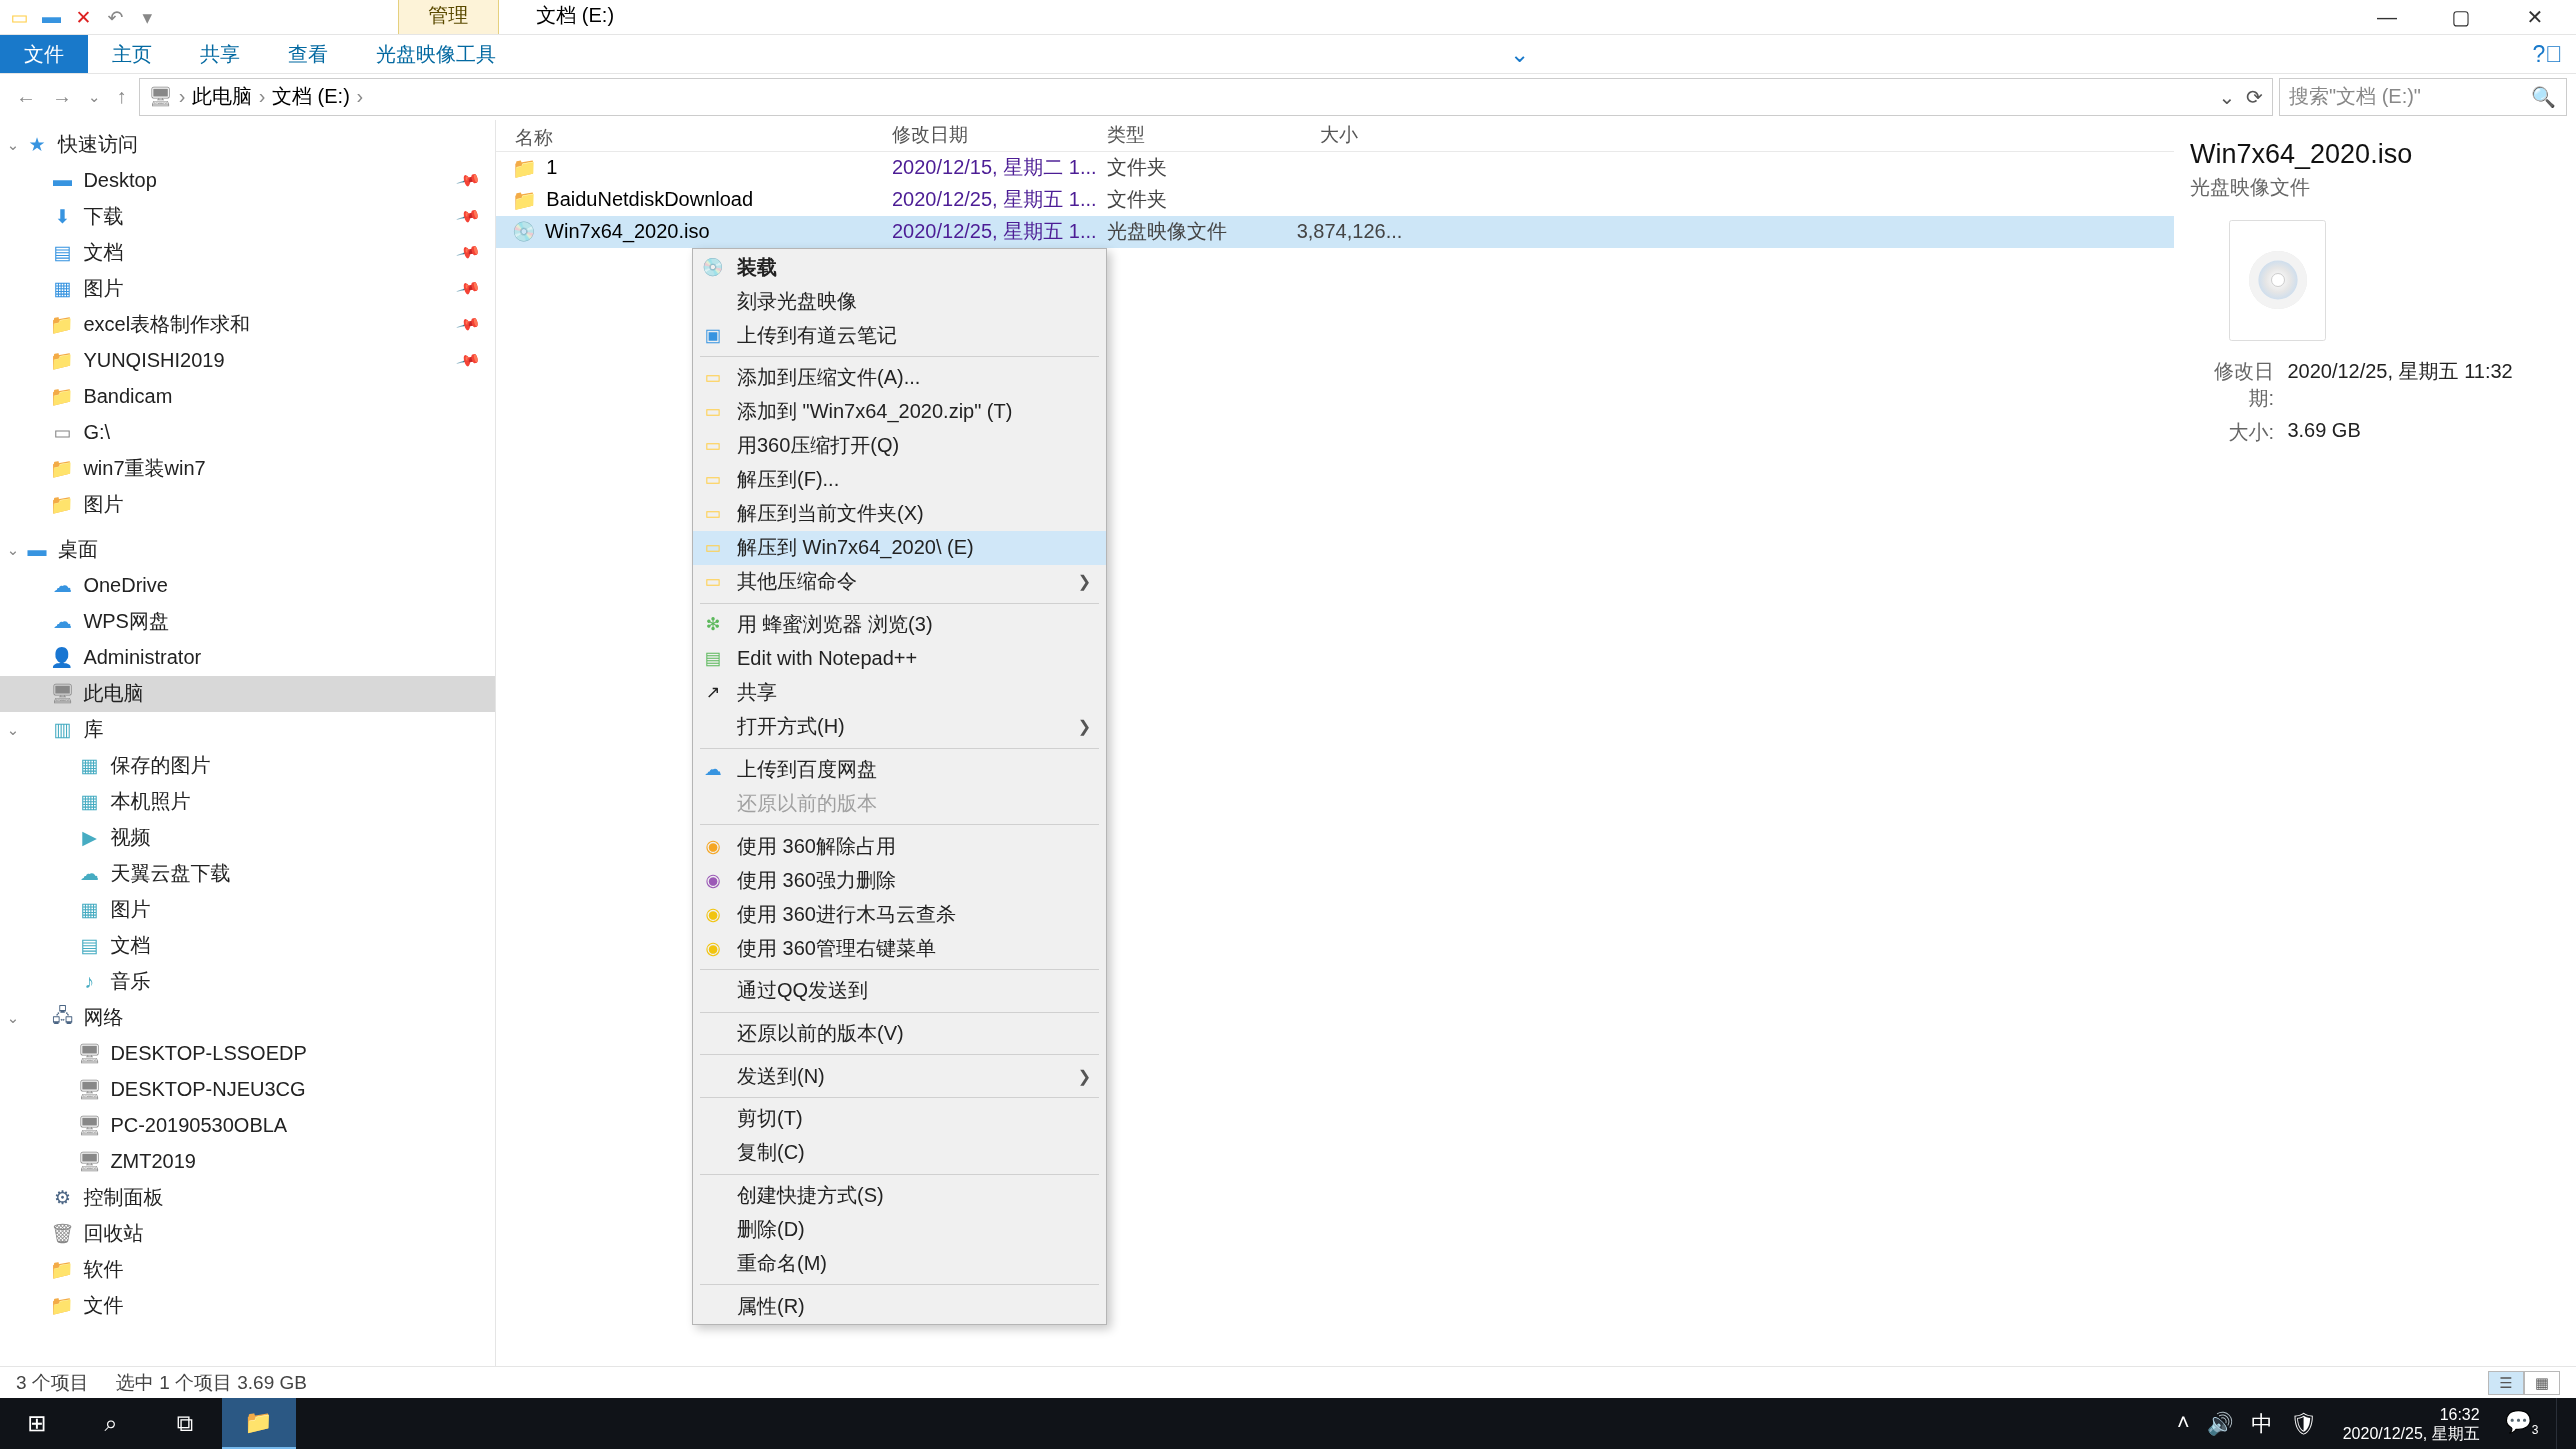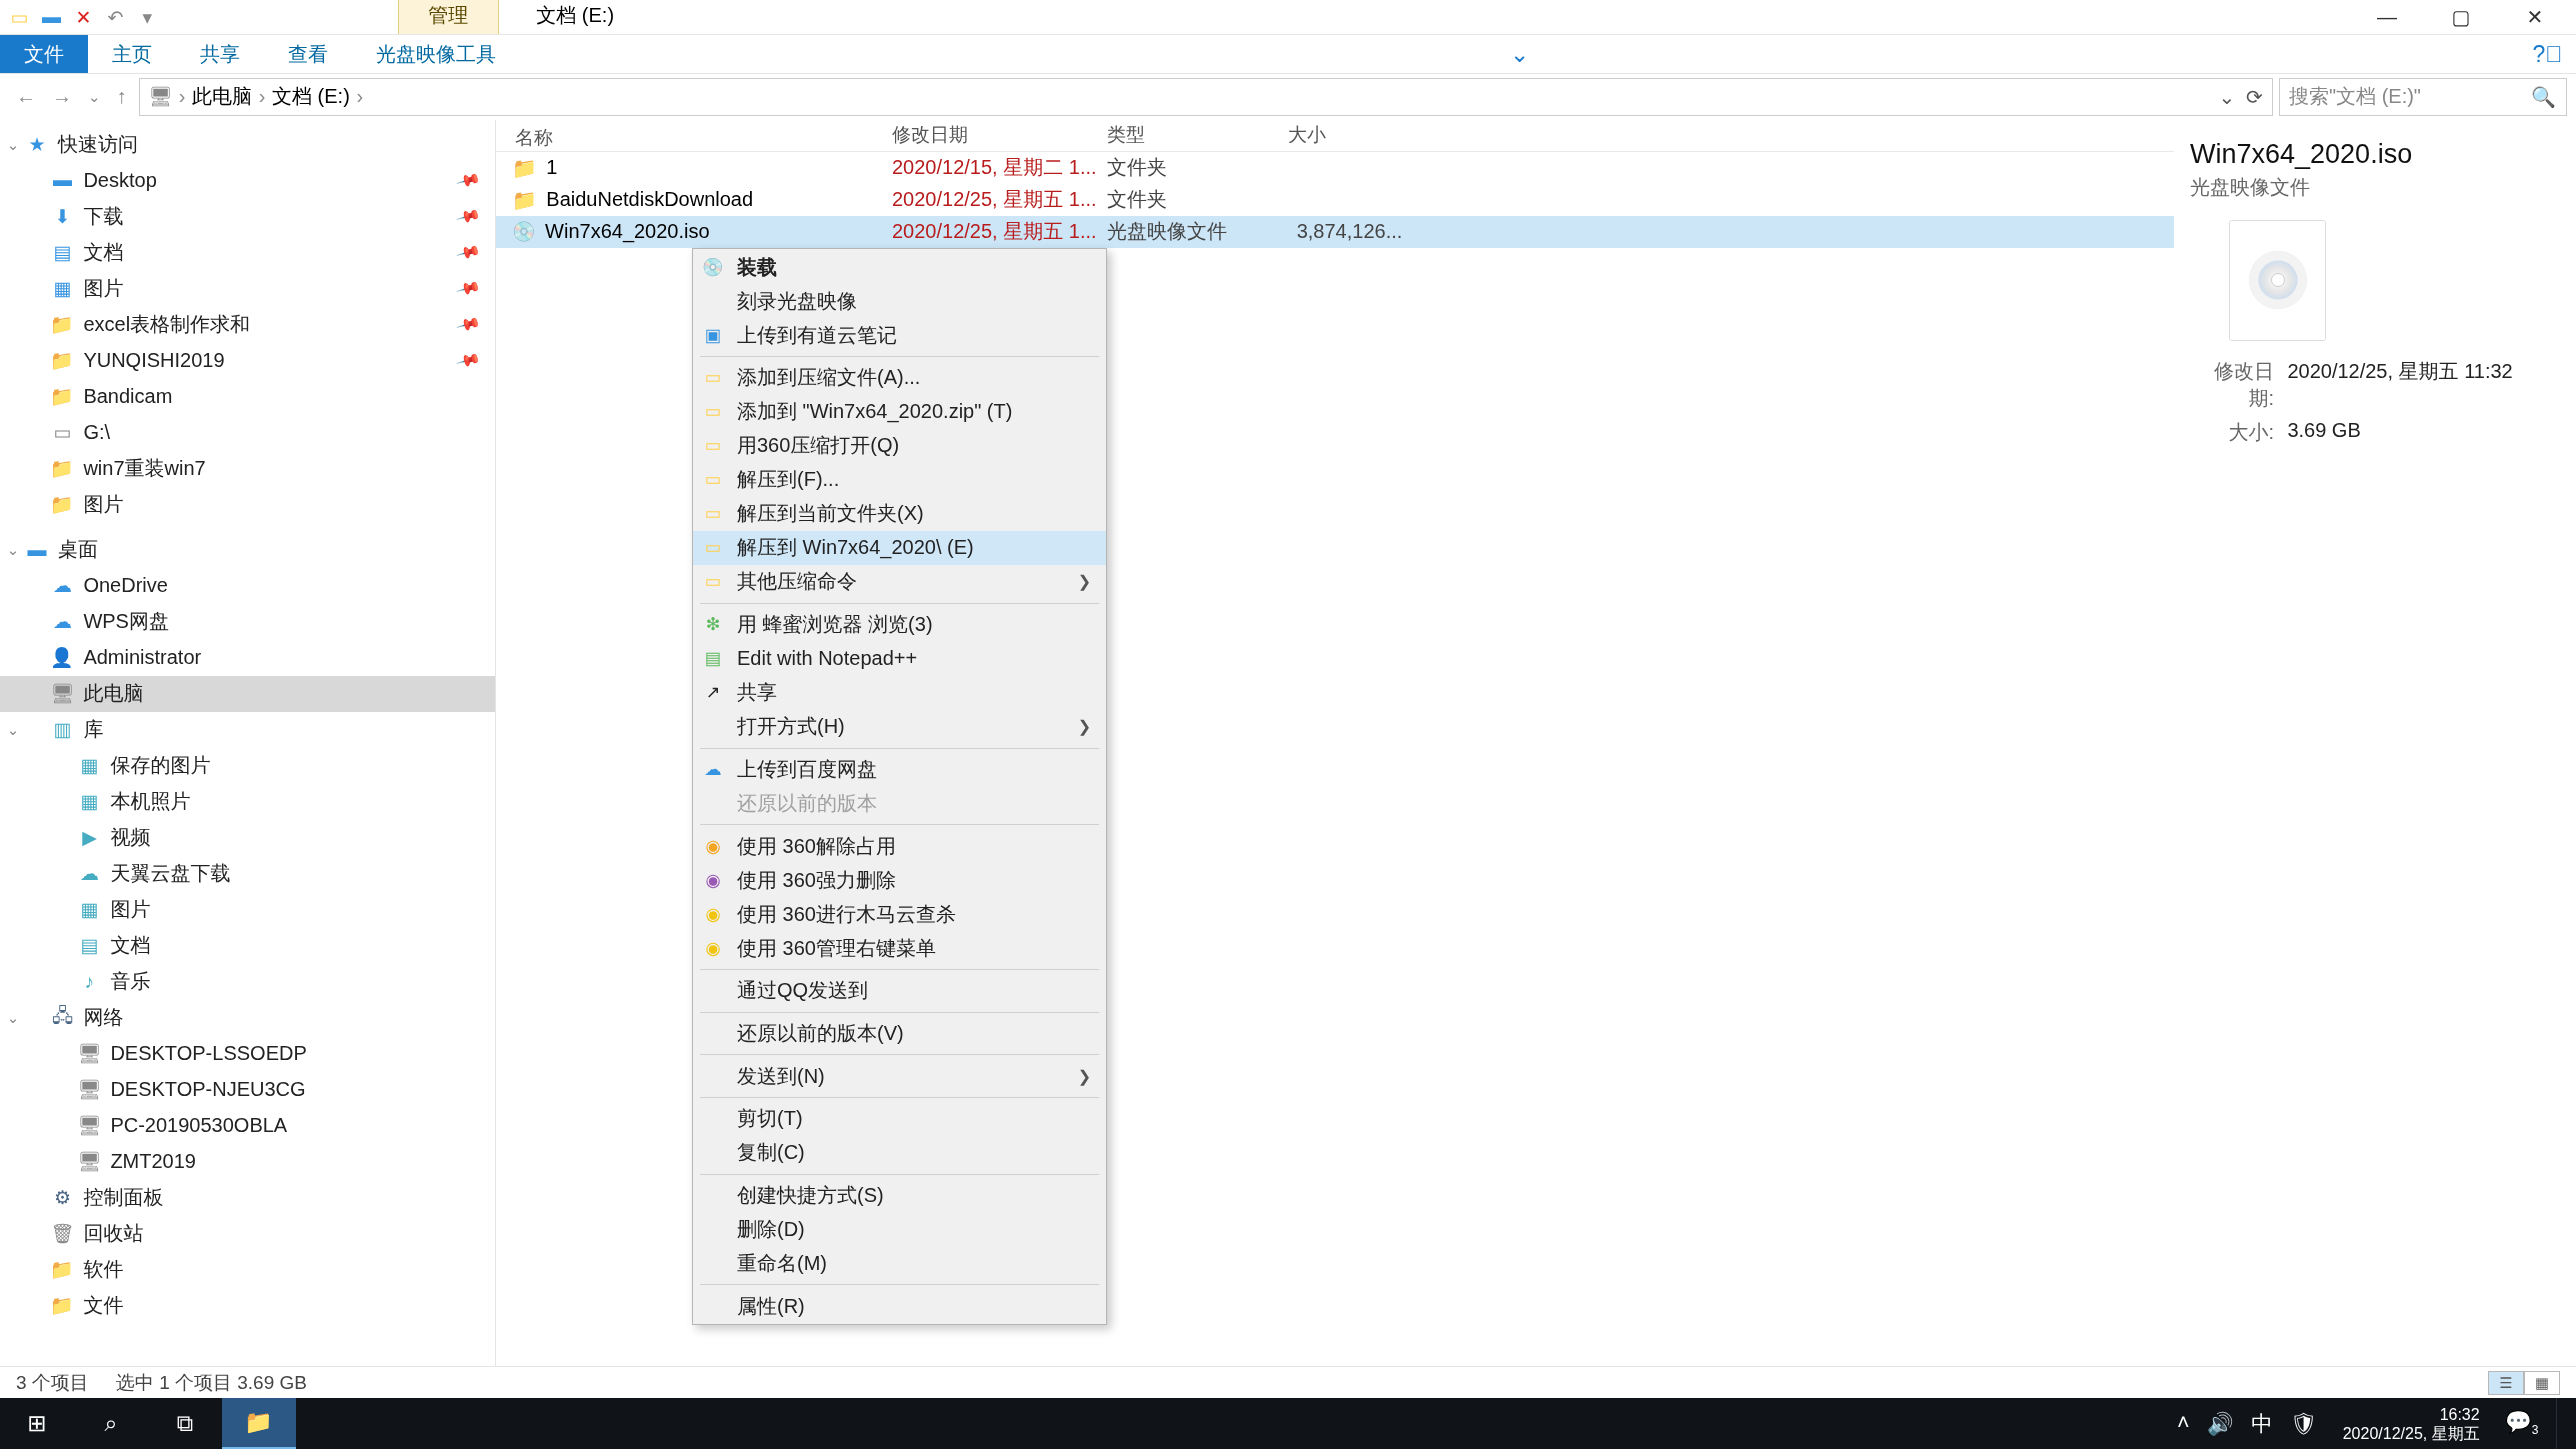--- a/index.html
+++ b/index.html
@@ -50,25 +50,25 @@
 .ico-dark { color: #4b6584; }
 .ico-cyan { color: #46acc2; }
 
 
 .main { flex: 1; display: flex; }
 .filecol { flex: 1; display: flex; flex-direction: column; }
 .colheaders { height: 32px; border-bottom: 0.7px solid #e9e9e9; display: flex; align-items: center; font-size: 19px; color: #555; }
 .ch-name { width: 396px; padding-left: 19px; margin-top: 6px; }
 .ch-date { width: 215px; }
 .ch-type { width: 181px; }
-.ch-size { width: 121px; }
+.ch-size { width: 121px; margin-left: 32px; }
 .frow { height: 32px; display: flex; align-items: center; font-size: 20px; }
 .frow.sel { background: #cde6f7; }
 .fc-name { width: 396px; display: flex; align-items: center; gap: 9.4px; padding-left: 16px; }
-.fc-date { width: 215px; color: #b91c1c; }
+.fc-date { width: 215px; color: #4c1d95; }
 .fc-type { width: 181px; color: #444; }
 .fc-size { width: 121px; text-align: right; color: #444; padding-right: 6.7px; }
 .folder-ico { color: #ffcf4b; font-size: 20px; }
 .iso-ico { color: #cfd8dc; font-size: 19px; }
 
 
 .details { width: 402px; padding: 19px 16px 0 16px; font-size: 20px; color: #333; }
 .details-title { font-size: 27px; font-weight: normal; color: #111; margin-bottom: 4px; }
 .details-sub { color: #666; margin-bottom: 19px; }
 .preview-box { width: 97px; height: 121px; border: 0.7px solid #ddd; border-radius: 2.7px; margin: 0 0 17.4px 39px; display: flex; align-items: center; justify-content: center; }

